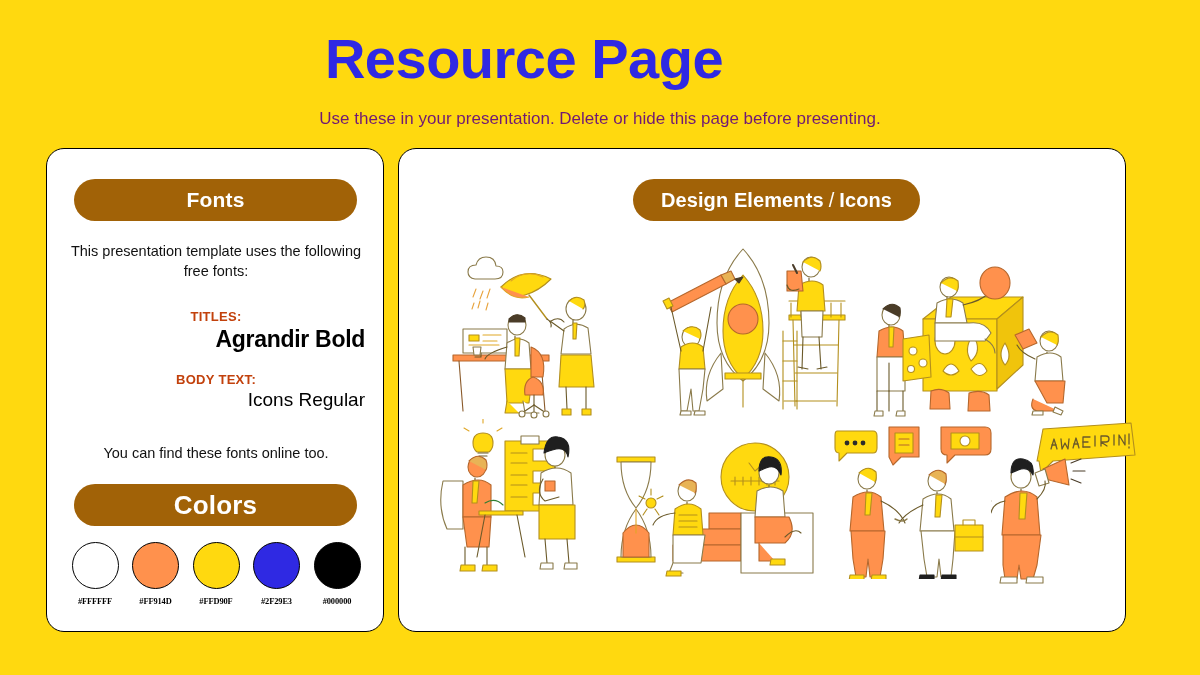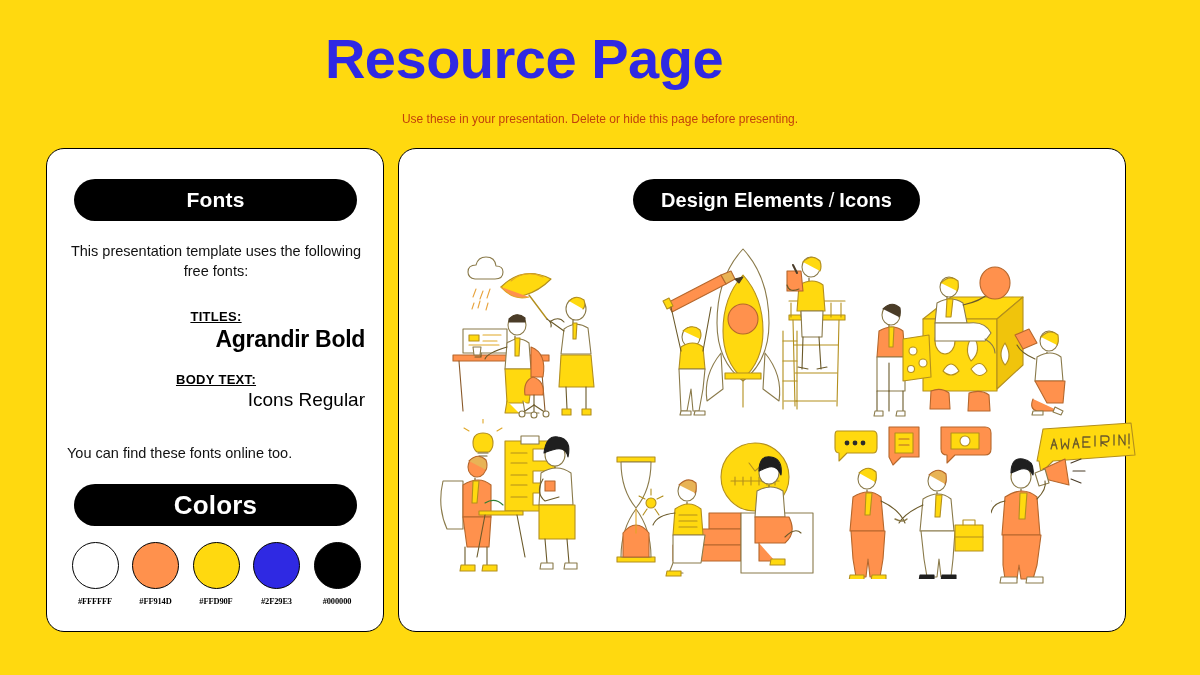--- a/index.html
+++ b/index.html
@@ -30,39 +30,39 @@
     letter-spacing: -0.5px;
     color: #2F29E3;
   }
 
   .page-subtitle {
     position: absolute;
     top: 108px;
     left: 0;
     width: 1200px;
     text-align: center;
-    font-size: 12px;
+    font-size: 17px;
     line-height: 22px;
-    color: #c2410c;
+    color: #701a75;
   }
 
   
   .card {
     position: absolute;
     background: #fff;
     border: 1.5px solid #000;
     border-radius: 18px;
   }
 
   #card-fonts  { left: 46px;  top: 148px; width: 338px; height: 484px; }
   #card-design { left: 398px; top: 148px; width: 728px; height: 484px; padding-left: 25px; }
 
   
   .pill {
-    background: #000000;
+    background: #a16207;
     color: #fff;
     border-radius: 22px;
     text-align: center;
     font-weight: bold;
     display: flex;
     align-items: center;
     justify-content: center;
   }
 
   #pill-fonts {
@@ -102,41 +102,41 @@
   }
 
   .label-small {
     position: absolute;
     left: 20px;
     width: 298px;
     text-align: center;
     font-size: 13px;
     font-weight: bold;
     letter-spacing: 0.3px;
-    color: #000000;
-    text-decoration: underline;
+    color: #c2410c;
   }
 
   .font-value {
     position: absolute;
     left: 20px;
     width: 298px;
     text-align: right;
     color: #000;
   }
 
   #titles-label   { top: 160px; }
   #titles-value   { top: 177px; font-size: 23px; font-weight: bold; letter-spacing: -0.3px; }
   #body-label     { top: 223px; }
   #body-value     { top: 240px; font-size: 19px; font-weight: normal; }
 
   .fonts-outro {
     position: absolute;
     left: 20px; top: 294px;
     width: 298px;
+    text-align: center;
     font-size: 14.5px;
     line-height: 20px;
     color: #111;
   }
 
   
   .swatches {
     position: absolute;
     left: 22px; top: 393px;
     width: 294px;

